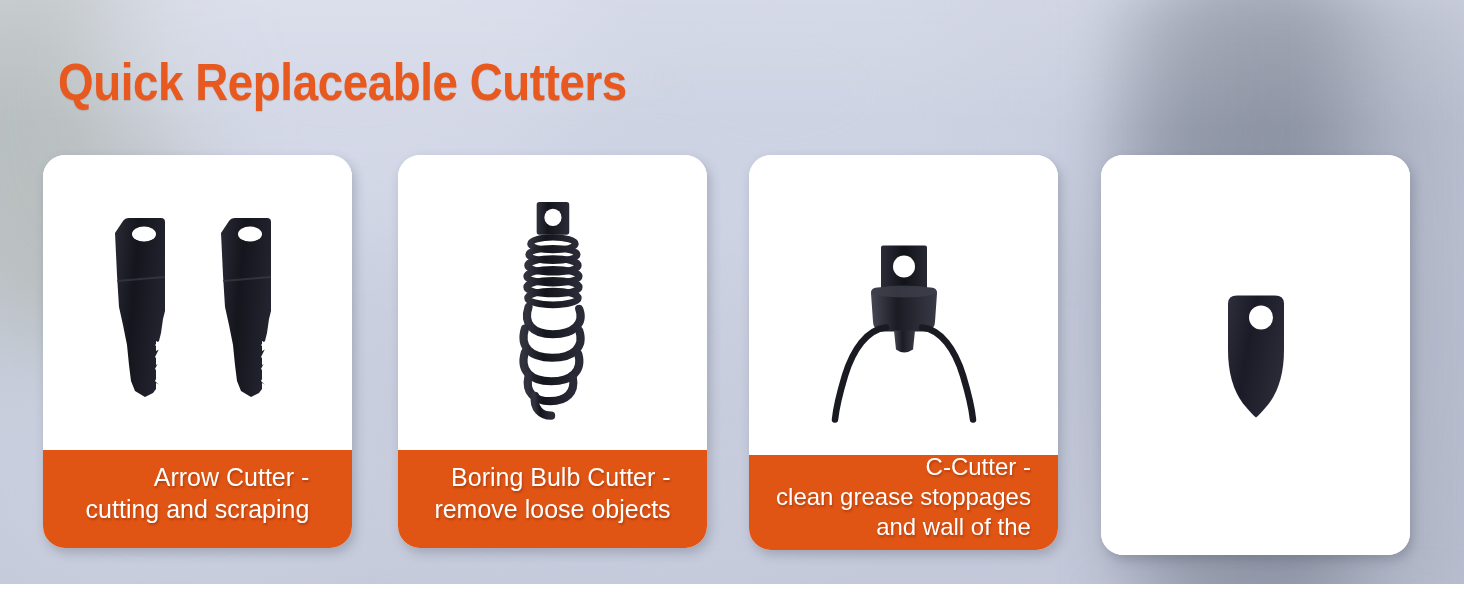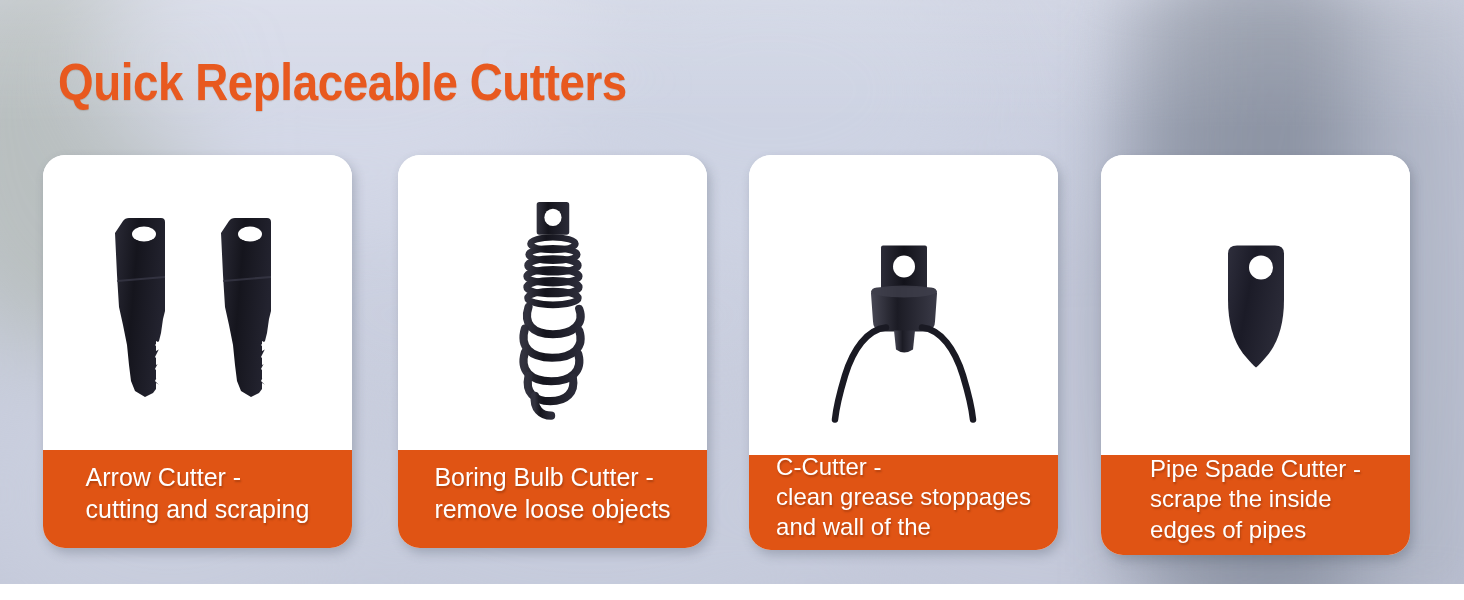--- a/index.html
+++ b/index.html
@@ -74,21 +74,21 @@
   }
   .card-photo {
     flex:1 1 auto;
     position:relative;
     background:#ffffff;
   }
   .card-caption {
     flex:0 0 auto;
     background:#E05414;
     color:#ffffff;
-    text-align:left;
+    text-align:right;
     font-size:25px;
     line-height:1.26;
     padding:9px 6px 20px;
     text-shadow:1px 2px 2px rgba(120,45,10,.45);
     white-space:pre-line;
     display:flex;
     align-items:center;
     justify-content:center;
   }
 
@@ -277,18 +277,15 @@
           <path d="M127,96 Q127,88 136,88 L174,88 Q183,88 183,96
                    L183,142
                    Q183,176 168,196
                    Q158,208 155,210
                    Q152,208 142,196
                    Q127,176 127,142 Z" fill="url(#spade-g)"></path>
           <circle cx="160" cy="110" r="12" fill="#ffffff"></circle>
         </svg>
       </div>
     </div>
-    <div class="card-caption">Pipe Spade Cutter -
-scrape the inside
-edges of pipes</div>
   </div>
 
 </div>
 
 </body></html>

